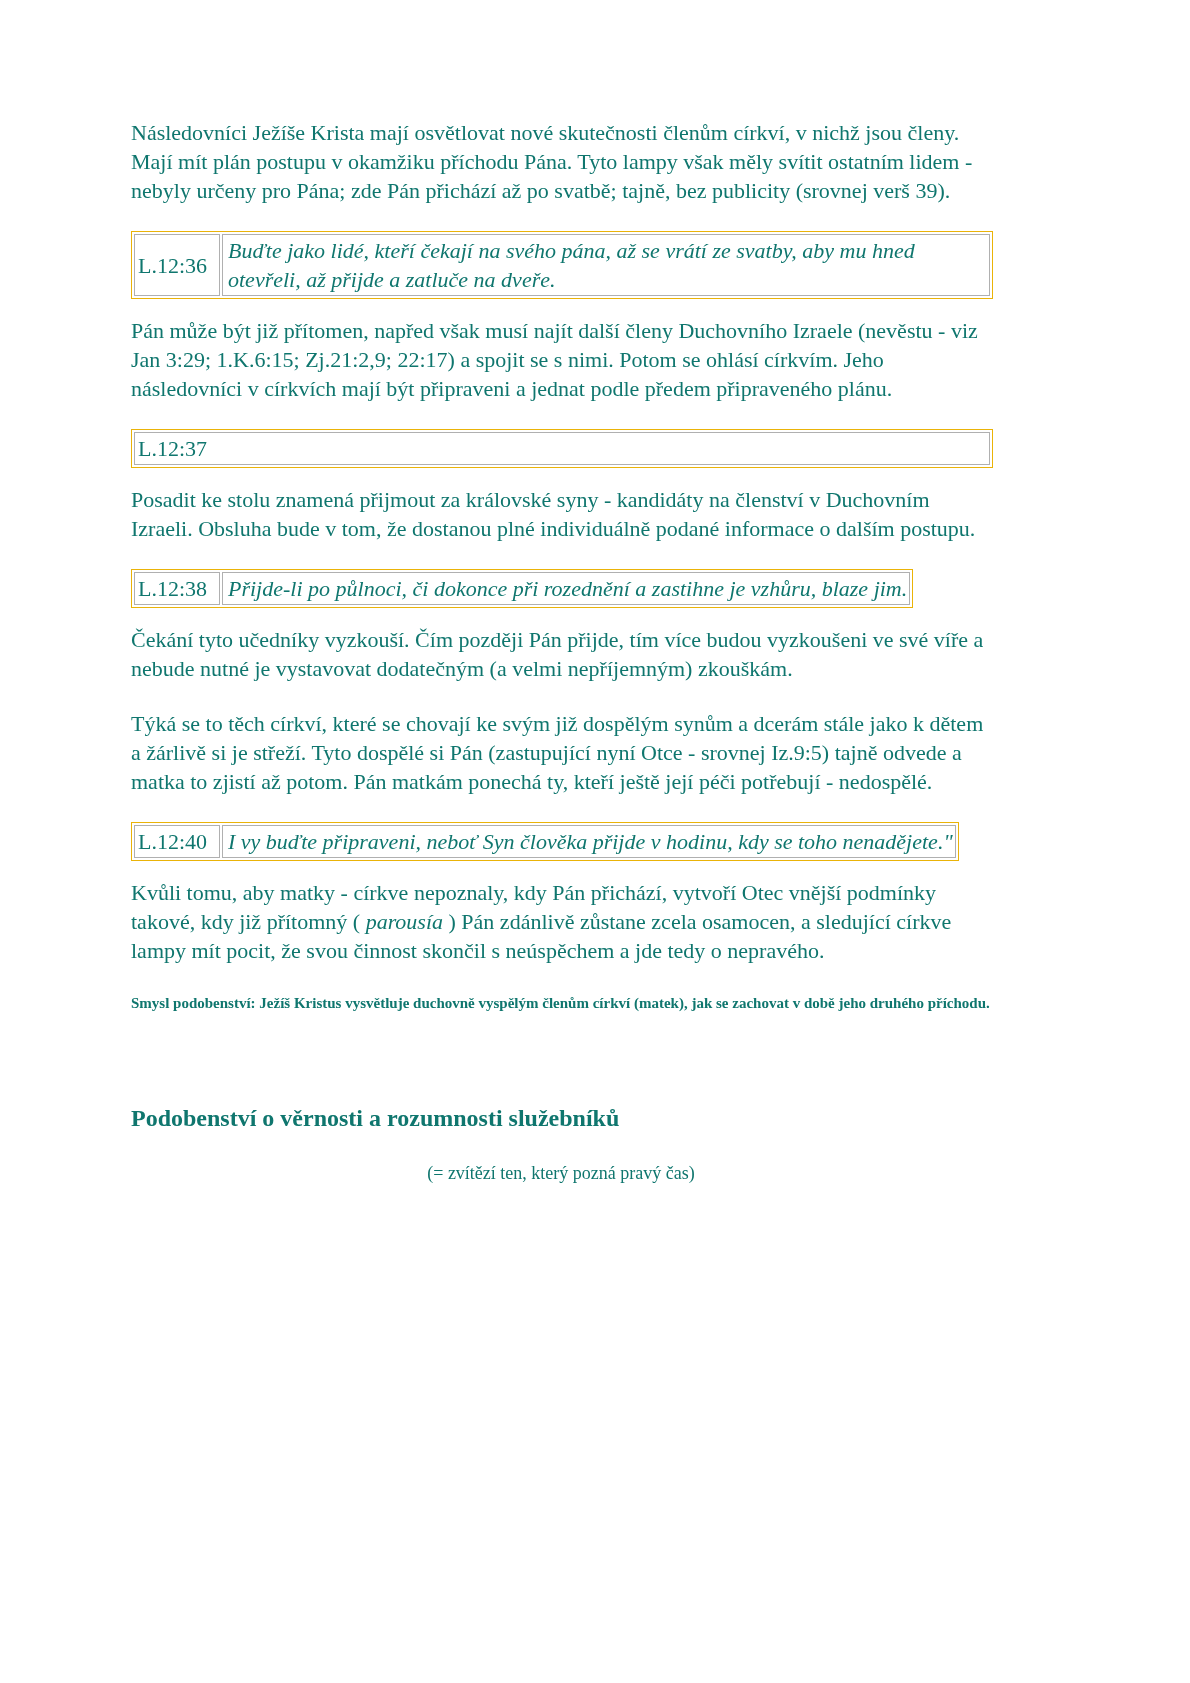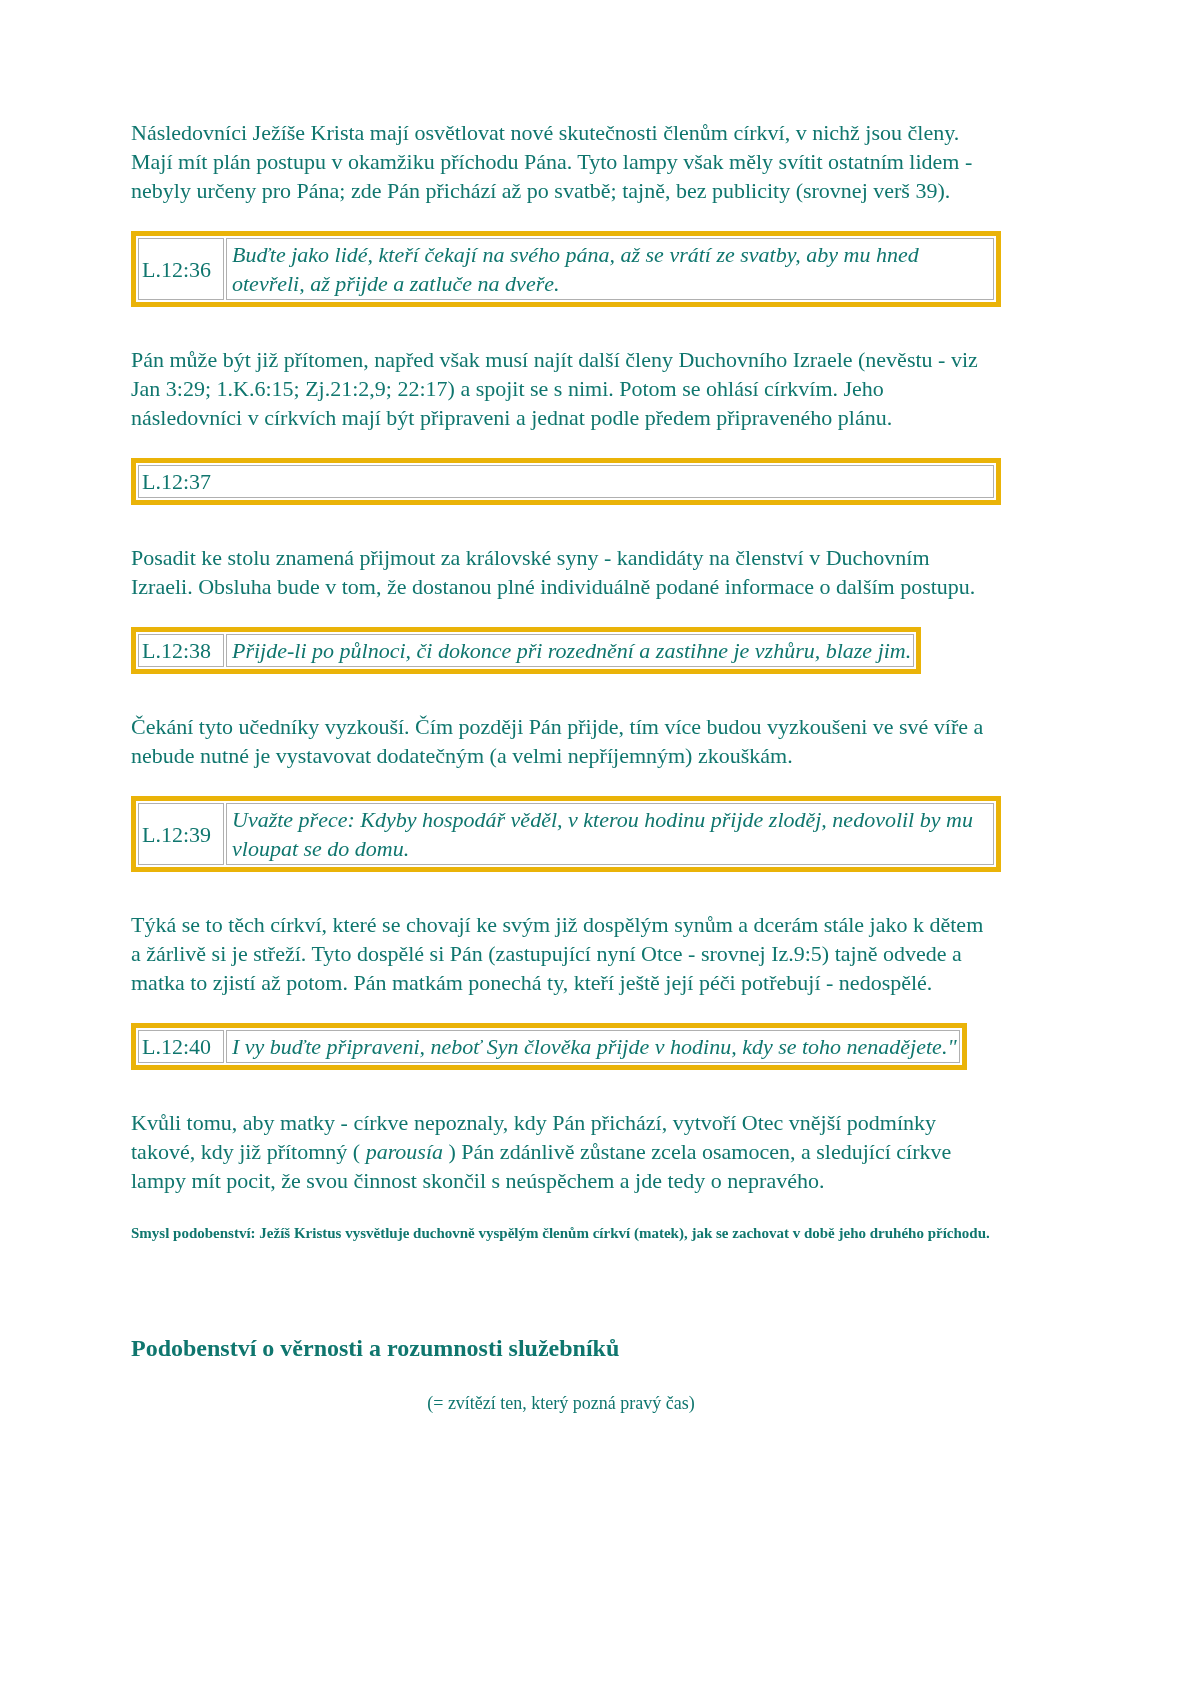--- a/index.html
+++ b/index.html
@@ -18,23 +18,23 @@
     font-size: 22px;
     line-height: 29px;
     color: #0f766e;
   }
   .body-par {
     margin: 0 0 26px 0;
     text-align: left;
   }
   .verse-table {
     display: table;
-    border: 5px solid #eab308;
+    border: 1px solid #eab308;
     border-spacing: 2px;
-    margin: 0 0 38px 0;
+    margin: 0 0 17px 0;
     background: #ffffff;
   }
   .verse-table.full {
     width: 860px;
   }
   .verse-cell {
     display: table-cell;
     border: 1px solid #b0b0b0;
     vertical-align: middle;
     background: #ffffff;
@@ -93,24 +93,20 @@
 
   <p class="body-par">Posadit ke stolu znamená přijmout za královské syny - kandidáty na členství v Duchovním Izraeli. Obsluha bude v tom, že dostanou plné individuálně podané informace o dalším postupu.</p>
 
   <div class="verse-table">
     <div class="verse-cell ref-cell">L.12:38</div>
     <div class="verse-cell text-cell">Přijde-li po půlnoci, či dokonce při rozednění a zastihne je vzhůru, blaze jim.</div>
   </div>
 
   <p class="body-par">Čekání tyto učedníky vyzkouší. Čím později Pán přijde, tím více budou vyzkoušeni ve své víře a nebude nutné je vystavovat dodatečným (a velmi nepříjemným) zkouškám.</p>
 
-  <div class="verse-table full">
-    <div class="verse-cell ref-cell">L.12:39</div>
-    <div class="verse-cell text-cell">Uvažte přece: Kdyby hospodář věděl, v kterou hodinu přijde zloděj, nedovolil by mu vloupat se do domu.</div>
-  </div>
 
   <p class="body-par">Týká se to těch církví, které se chovají ke svým již dospělým synům a dcerám stále jako k dětem a žárlivě si je střeží. Tyto dospělé si Pán (zastupující nyní Otce - srovnej Iz.9:5) tajně odvede a matka to zjistí až potom. Pán matkám ponechá ty, kteří ještě její péči potřebují - nedospělé.</p>
 
   <div class="verse-table">
     <div class="verse-cell ref-cell">L.12:40</div>
     <div class="verse-cell text-cell">I vy buďte připraveni, neboť Syn člověka přijde v hodinu, kdy se toho nenadějete."</div>
   </div>
 
   <p class="body-par"><span>Kvůli tomu, aby matky - církve nepoznaly, kdy Pán přichází, vytvoří Otec vnější podmínky takové, kdy již přítomný ( </span><span class="italic-word">parousía</span><span> ) Pán zdánlivě zůstane zcela osamocen, a sledující církve lampy mít pocit, že svou činnost skončil s neúspěchem a jde tedy o nepravého.</span></p>
 

